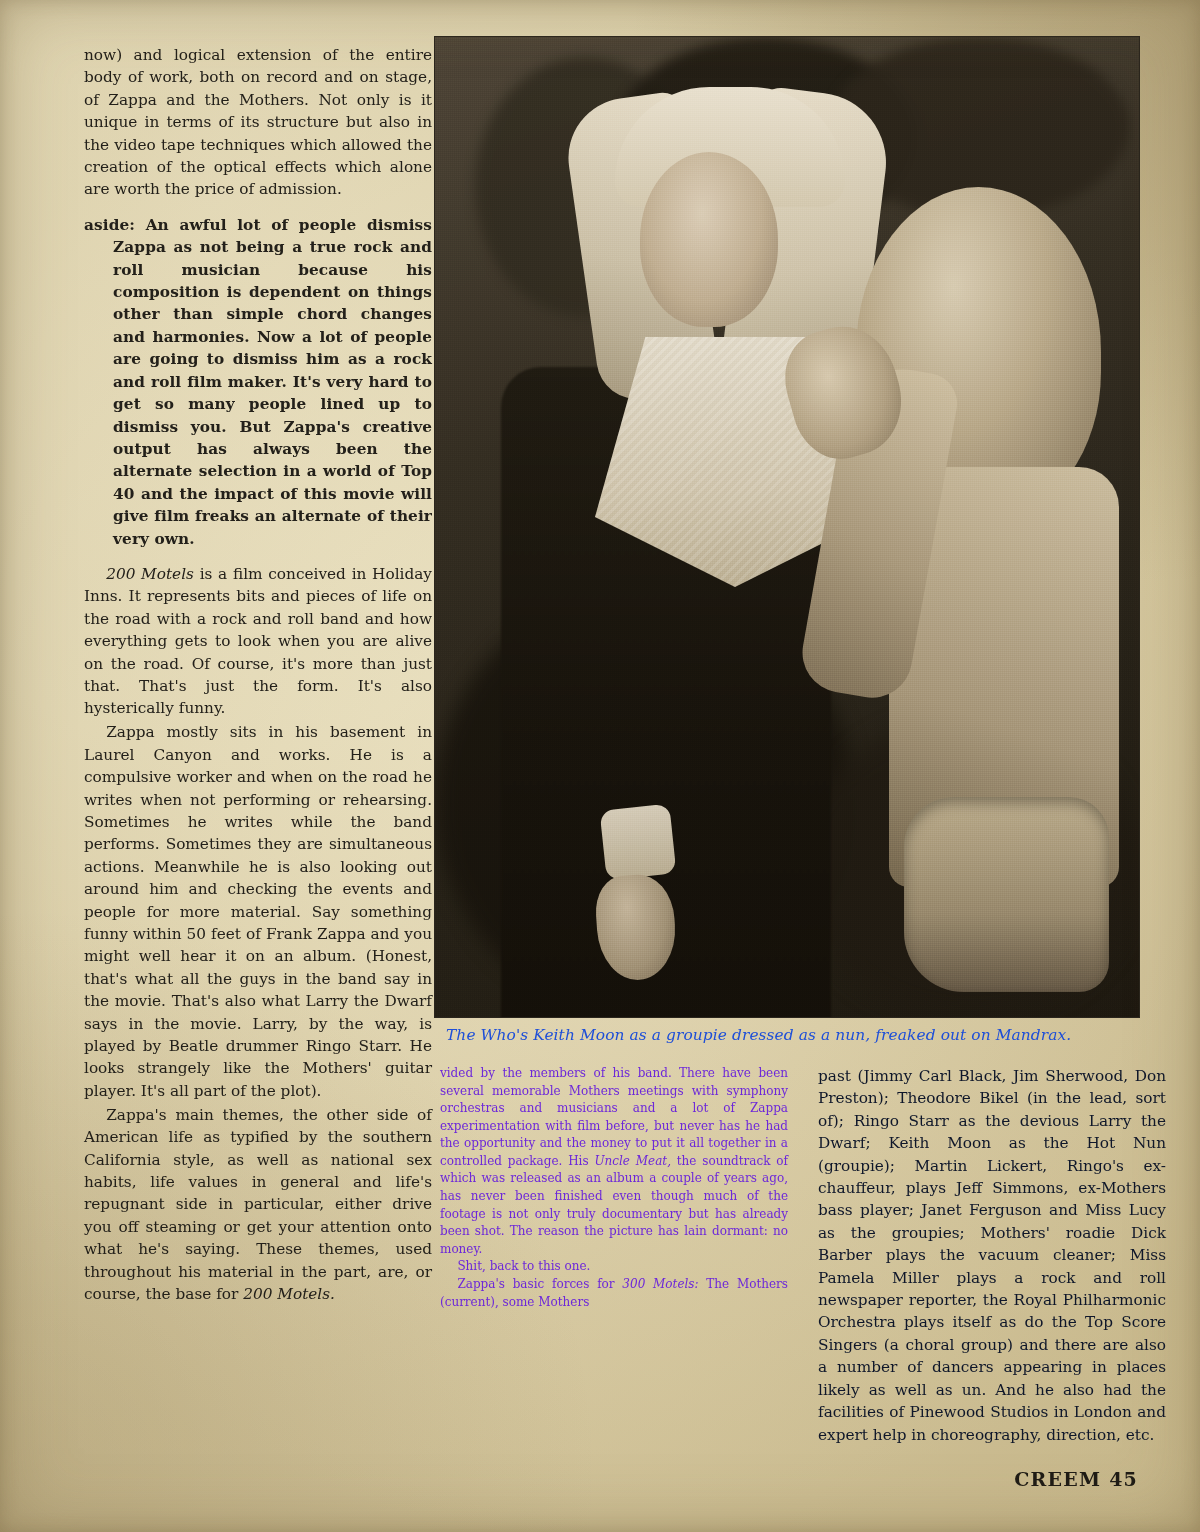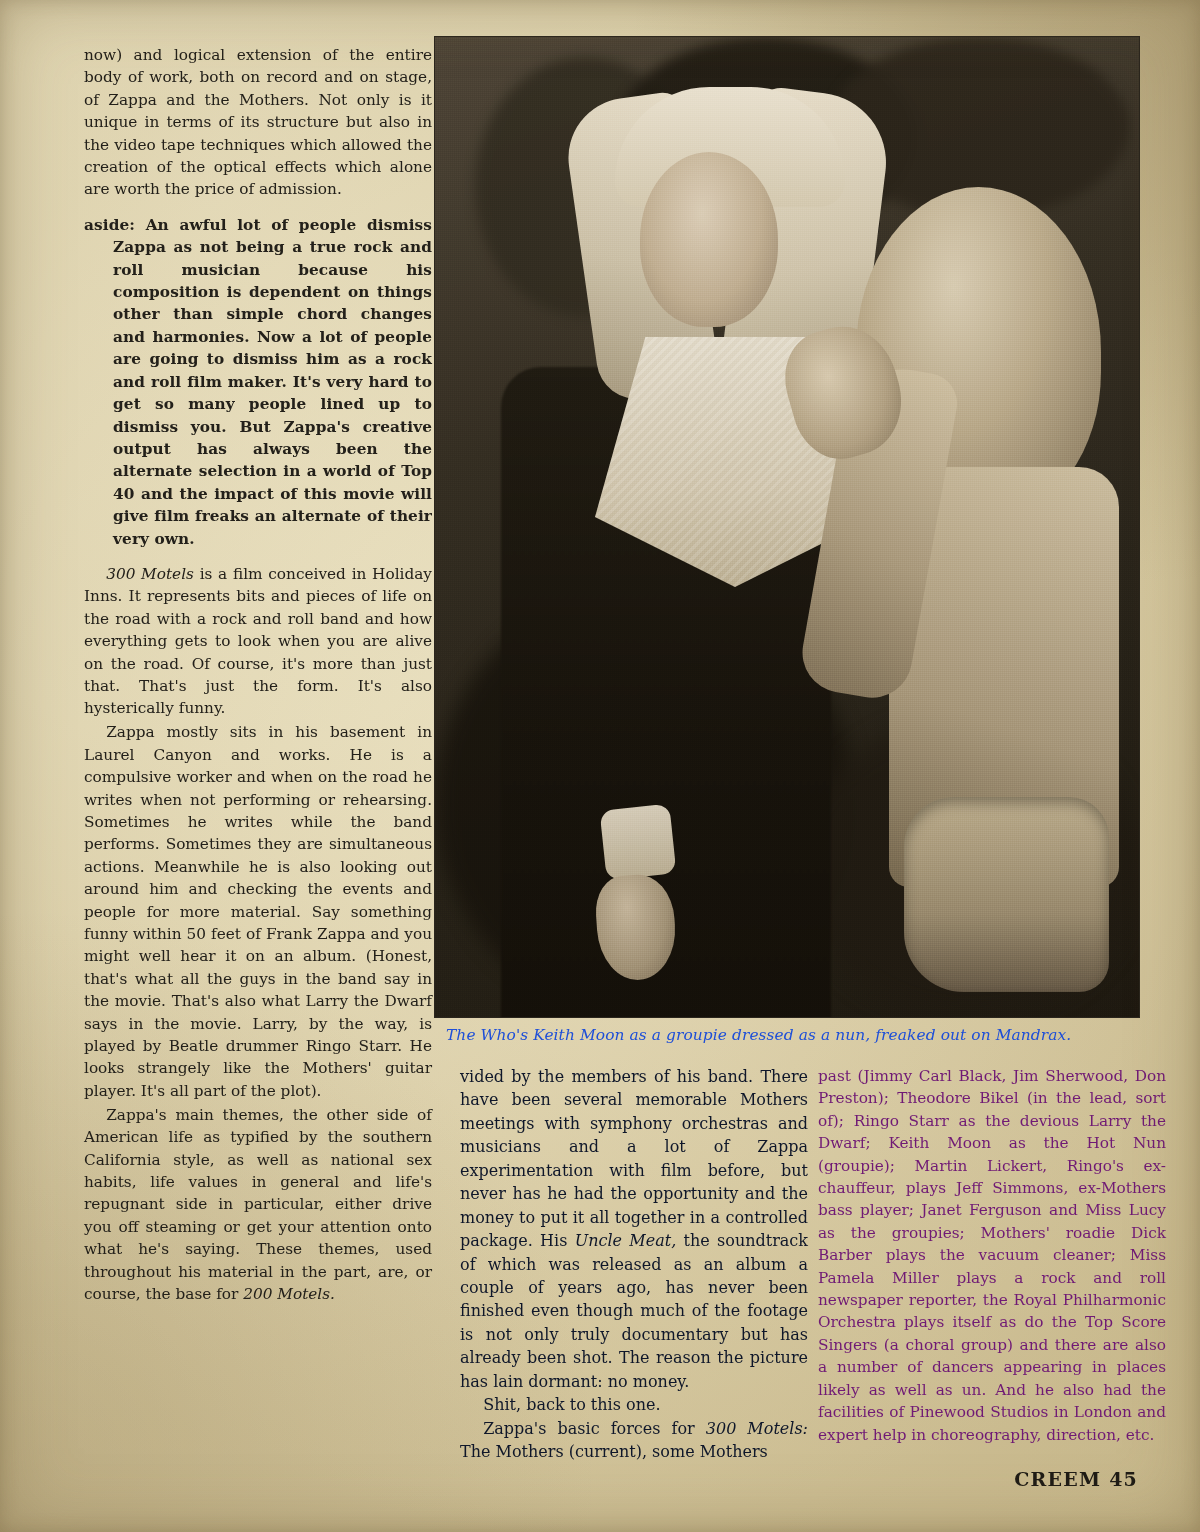--- a/index.html
+++ b/index.html
@@ -285,36 +285,36 @@
     width: 700px;
     font-style: italic;
     font-size: 15.4px;
     color: #1d4ed8;
     letter-spacing: 0.1px;
   }
 
   
   .col-mid {
     position: absolute;
-    left: 460px;
+    left: 440px;
     top: 1065px;
     width: 348px;
-    font-size: 16px;
+    font-size: 12px;
     line-height: 1.465;
-    color: #0f172a;
+    color: #6d28d9;
     text-align: justify;
   }
   .col-right {
     position: absolute;
     left: 818px;
     top: 1065px;
     width: 348px;
     font-size: 15.3px;
     line-height: 1.465;
-    color: #701a75;
+    color: #0f172a;
     text-align: justify;
   }
   .col-mid p, .col-right p { margin: 0; }
 
   
   .footer {
     position: absolute;
     right: 62px;
     bottom: 42px;
     font-family: "DejaVu Serif", serif;
@@ -330,21 +330,21 @@
 
 <div class="page"></div>
 
 <div class="content">
 
   <div class="col-left">
     <p>now) and logical extension of the entire body of work, both on record and on stage, of Zappa and the Mothers. Not only is it unique in terms of its structure but also in the video tape techniques which allowed the creation of the optical effects which alone are worth the price of admission.</p>
     <div class="spacer-md"></div>
     <p class="bold-para hang">aside: An awful lot of people dismiss Zappa as not being a true rock and roll musician because his composition is dependent on things other than simple chord changes and harmonies. Now a lot of people are going to dismiss him as a rock and roll film maker. It's very hard to get so many people lined up to dismiss you. But Zappa's creative output has always been the alternate selection in a world of Top 40 and the impact of this movie will give film freaks an alternate of their very own.</p>
     <div class="spacer-md"></div>
-    <p class="indent"><span class="em">300 Motels</span><span> is a film conceived in Holiday Inns. It represents bits and pieces of life on the road with a rock and roll band and how everything gets to look when you are alive on the road. Of course, it's more than just that. That's just the form. It's also hysterically funny.</span></p>
+    <p class="indent"><span class="em">200 Motels</span><span> is a film conceived in Holiday Inns. It represents bits and pieces of life on the road with a rock and roll band and how everything gets to look when you are alive on the road. Of course, it's more than just that. That's just the form. It's also hysterically funny.</span></p>
     <p class="indent">Zappa mostly sits in his basement in Laurel Canyon and works. He is a compulsive worker and when on the road he writes when not performing or rehearsing. Sometimes he writes while the band performs. Sometimes they are simultaneous actions. Meanwhile he is also looking out around him and checking the events and people for more material. Say something funny within 50 feet of Frank Zappa and you might well hear it on an album. (Honest, that's what all the guys in the band say in the movie. That's also what Larry the Dwarf says in the movie. Larry, by the way, is played by Beatle drummer Ringo Starr. He looks strangely like the Mothers' guitar player. It's all part of the plot).</p>
     <p class="indent"><span>Zappa's main themes, the other side of American life as typified by the southern California style, as well as national sex habits, life values in general and life's repugnant side in particular, either drive you off steaming or get your attention onto what he's saying. These themes, used throughout his material in the part, are, or course, the base for </span><span class="em">200 Motels.</span></p>
   </div>
 
   <div class="photo-wrap">
     <div class="photo">
       <div class="bg"></div>
       <div class="blob b1"></div>
       <div class="blob b2"></div>
       <div class="blob b3"></div>

